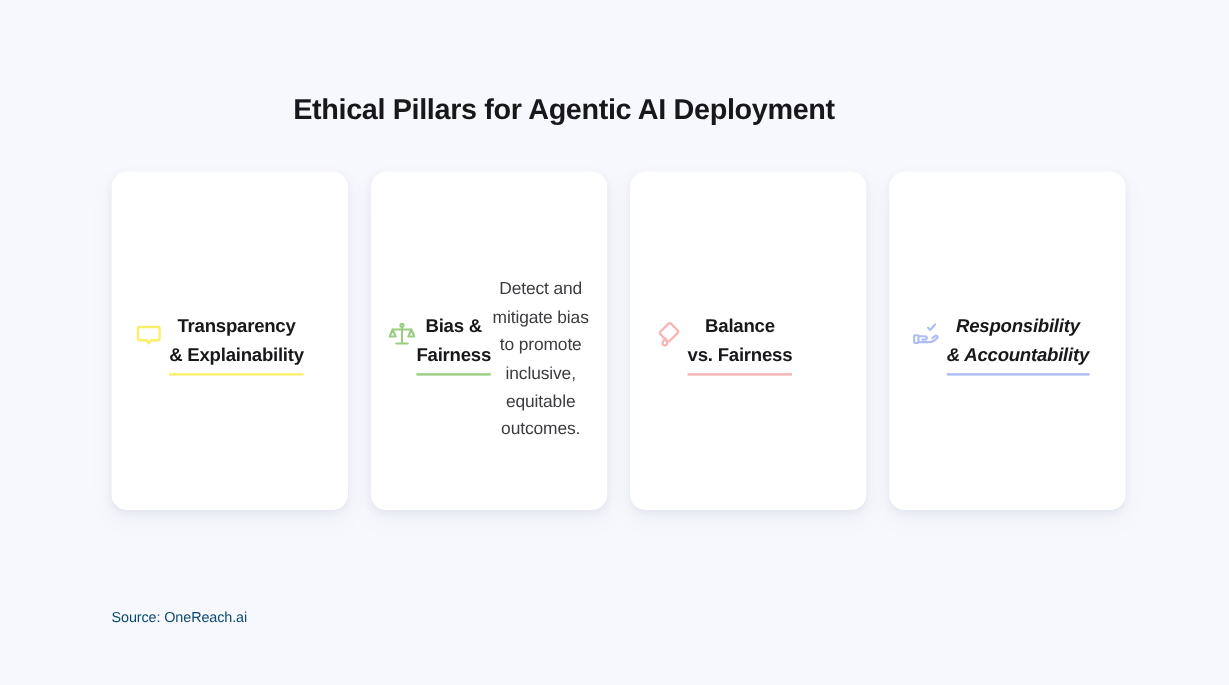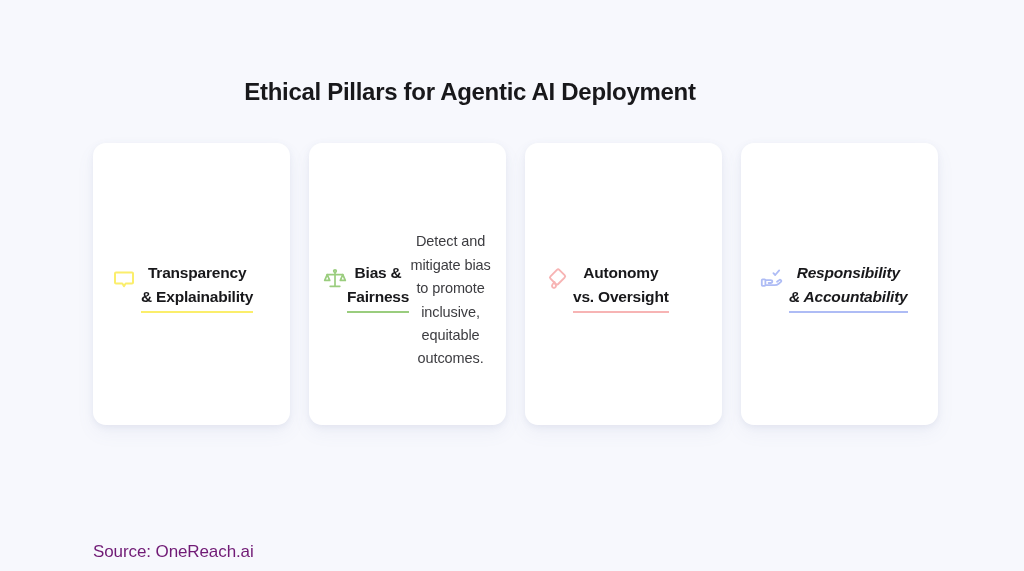--- a/index.html
+++ b/index.html
@@ -93,24 +93,23 @@
     text-align: center;
     font-weight: 400;
     letter-spacing: -0.1px;
   }
 
   
   .source {
     position: absolute;
     left: 93px;
     top: 507px;
-    font-size: 17px;
-    color: #701a75;
+    font-size: 12px;
+    color: #0c4a6e;
     letter-spacing: -0.1px;
-    margin-top: 35px;
   }
 </style>
 </head>
 <body>
 
 <div id="infographic">
 
   <div class="title">Ethical Pillars for Agentic AI Deployment</div>
 
   <div class="cards">
@@ -150,22 +149,22 @@
 
     <div class="card">
       <span class="icon-wrap">
         <svg width="24" height="24" viewBox="0 0 24 24" fill="none" stroke="#F7B4B4" stroke-width="1.9" stroke-linecap="round" stroke-linejoin="round">
           <path d="M12.9 2.9a1.7 1.7 0 0 1 2.4 0l5.3 5.3a1.7 1.7 0 0 1 0 2.4l-6.4 6.4a1.7 1.7 0 0 1-2.4 0L6.5 11.7a1.7 1.7 0 0 1 0-2.4z"></path>
           <path d="M10.6 15.1c-1.6 1.6-2.6 2.4-2.6 3.7a2 2 0 1 0 3.3-1.5"></path>
         </svg>
       </span>
       <div style="text-align:center;">
         <span class="card-heading" style="border-bottom-color:#F7B4B4;">
-          <span>Autonomy</span><br>
-          <span>vs. Oversight</span>
+          <span>Balance</span><br>
+          <span>vs. Fairness</span>
         </span>
       </div>
     </div>
 
     <div class="card">
       <span class="icon-wrap">
         <svg width="24" height="24" viewBox="0 0 24 24" fill="none" stroke="#AEBCF5" stroke-width="1.8" stroke-linecap="round" stroke-linejoin="round">
           <path d="M13.4 6.2 15.2 8l4-4.6"></path>
           <rect x="1.8" y="12.4" width="3.6" height="6.4" rx="0.8"></rect>
           <path d="M6.4 13.2h4.1c1 0 1.8.6 1.8 1.4s-.8 1.4-1.8 1.4H8.6"></path>

